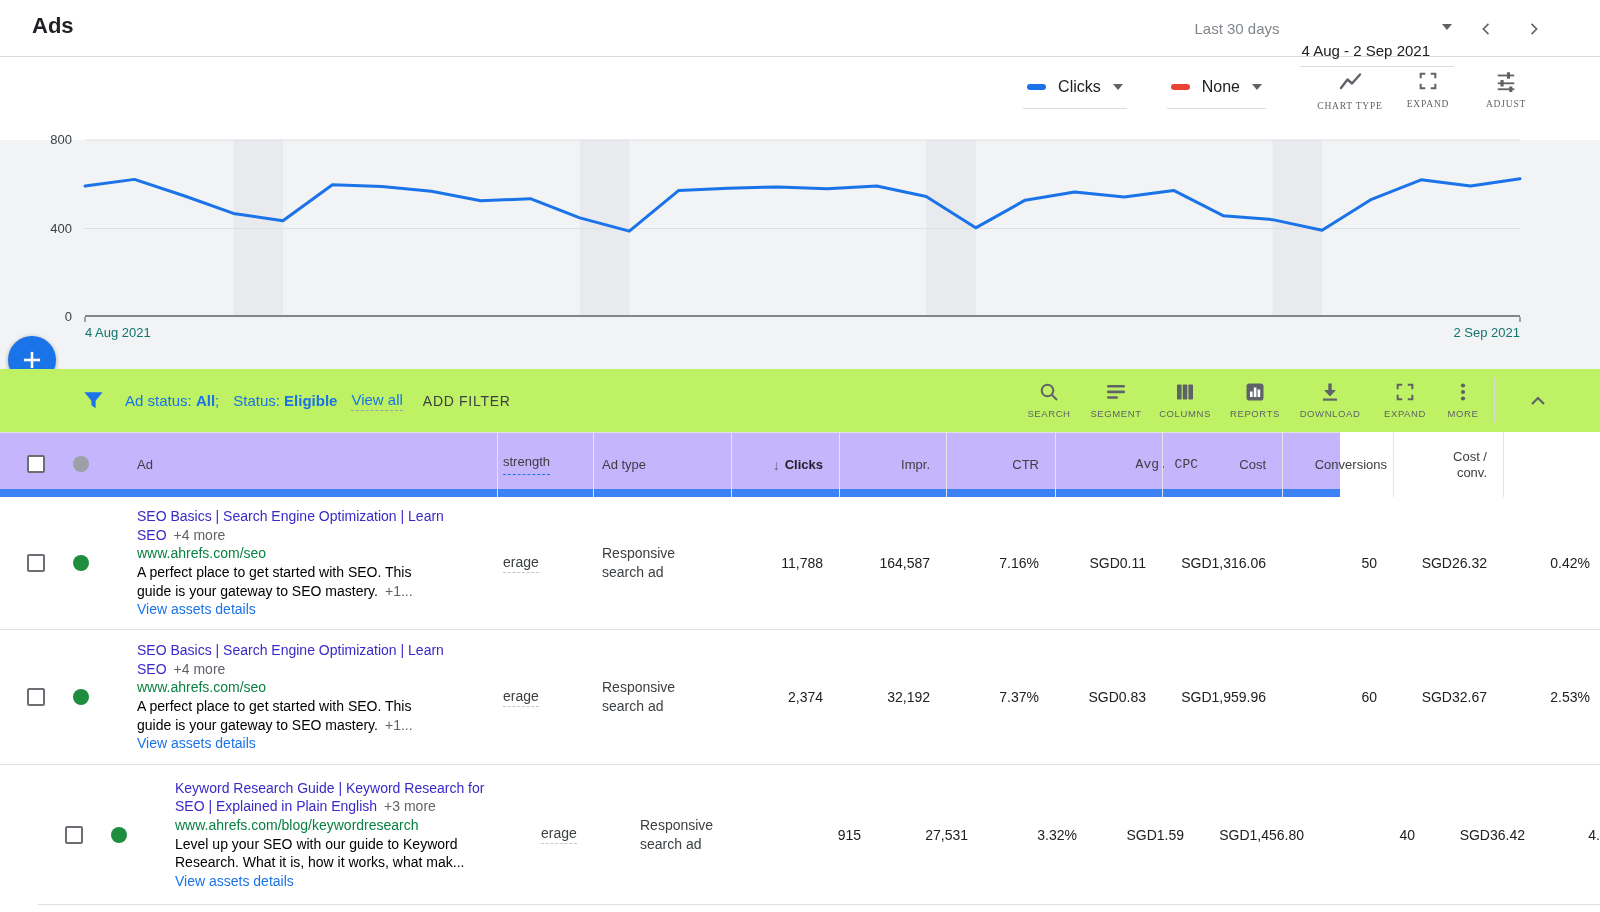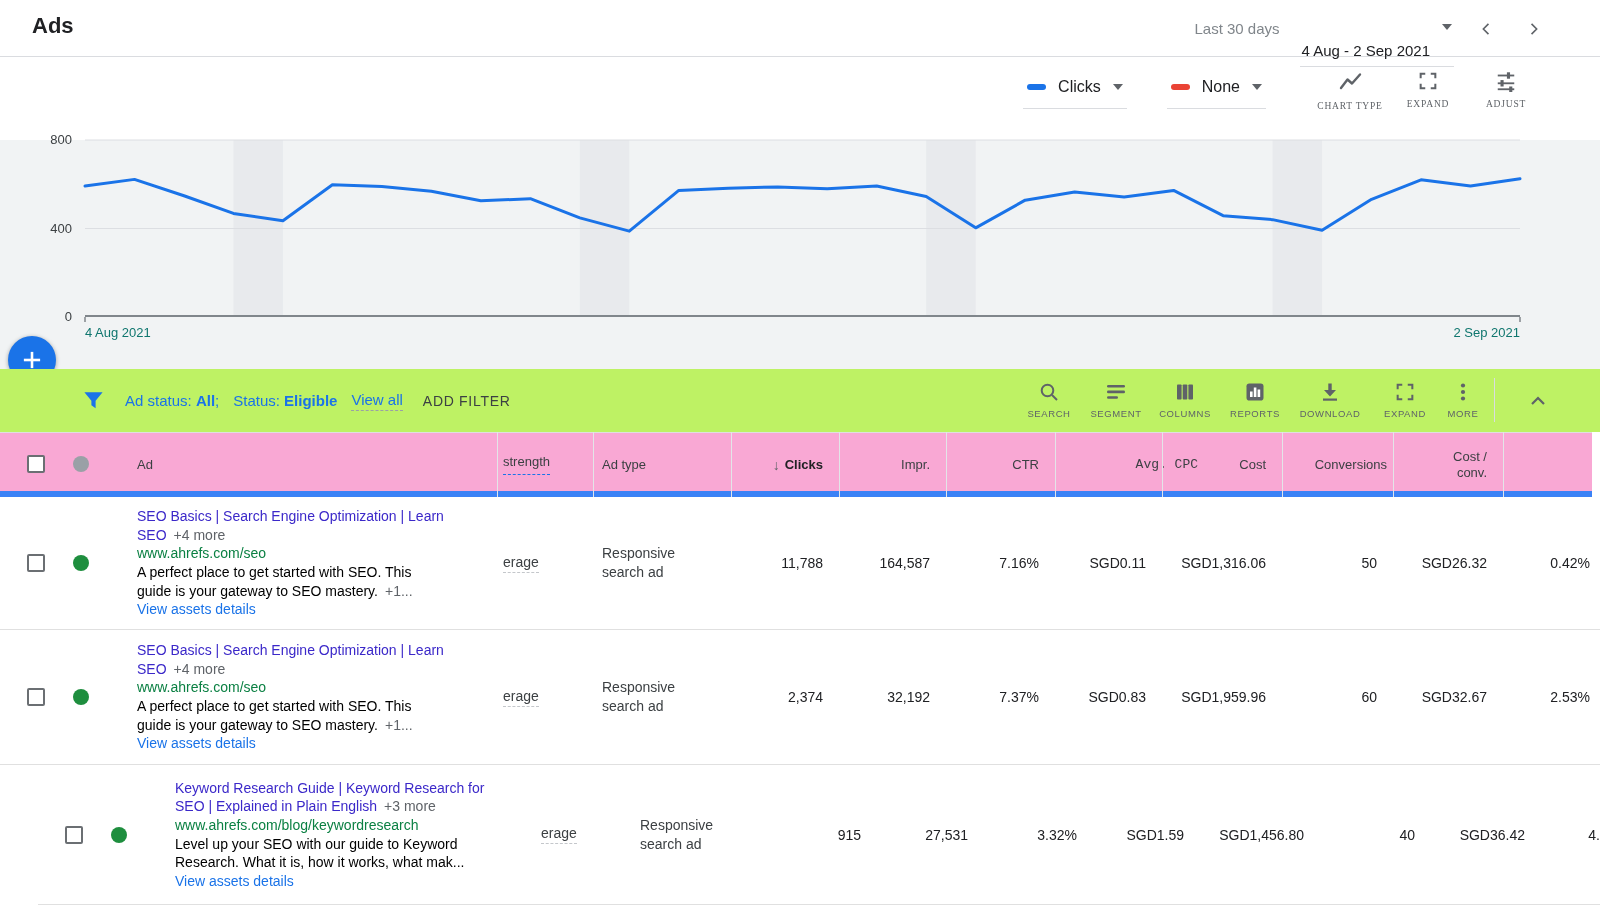--- a/index.html
+++ b/index.html
@@ -44,21 +44,21 @@
   .chip-blue b{font-weight:700;}
   .view-all{color:#1a73e8;border-bottom:1px dashed #9aa0a6;padding-bottom:2px;cursor:pointer;}
   .add-filter{color:#3c4043;font-size:14px;font-weight:500;letter-spacing:.7px;margin-left:6px;cursor:pointer;}
   .table-toolbar{position:absolute;left:1014px;top:8px;display:flex;align-items:flex-start;}
   .tb-item{display:flex;flex-direction:column;align-items:center;gap:5px;color:#5f6368;cursor:pointer;padding-top:4px;}
   .tb-label{font-size:9.5px;letter-spacing:.6px;}
   .tb-divider{position:absolute;left:1494px;top:9px;width:1px;height:44px;background:#dadce0;}
   .collapse-btn{position:absolute;left:1524px;top:20px;width:28px;height:24px;display:flex;align-items:center;justify-content:center;color:#5f6368;cursor:pointer;}
 
   
-  .thead{position:absolute;left:0;top:432px;width:1592px;height:65px;background:#f9a8d4;border-top:1px solid #e0e0e0;border-bottom:6px solid #3b82f6;box-sizing:border-box;}
+  .thead{position:absolute;left:0;top:432px;width:1340px;height:65px;background:#c4b5fd;border-top:1px solid #e0e0e0;border-bottom:8px solid #3b82f6;box-sizing:border-box;}
   .col-divider{position:absolute;top:432px;height:473px;width:1px;background:#e3e5e8;}
   .checkbox{width:18px;height:18px;border:2px solid #6b6f73;border-radius:2px;background:#fff;box-sizing:border-box;cursor:pointer;}
   .dot{width:16px;height:16px;border-radius:50%;}
   .hcell{position:absolute;display:flex;align-items:center;font-size:13px;color:#3c4043;height:63px;box-sizing:border-box;}
   .hnum{justify-content:flex-end;padding-right:16px;text-align:right;}
   .sort-arrow{color:#5f6368;font-size:14px;margin-right:5px;}
   .strength-underline{border-bottom:1px dashed #1a73e8;padding-bottom:5px;}
   .trow{position:absolute;left:0;width:1600px;background:#fff;border-bottom:1px solid #e0e0e0;box-sizing:border-box;}
   .rowflex{position:absolute;display:flex;align-items:center;height:100%;}
   .ad-cell{position:absolute;left:137px;top:0;height:100%;width:312px;display:flex;flex-direction:column;justify-content:center;font-size:14px;line-height:18.6px;}

